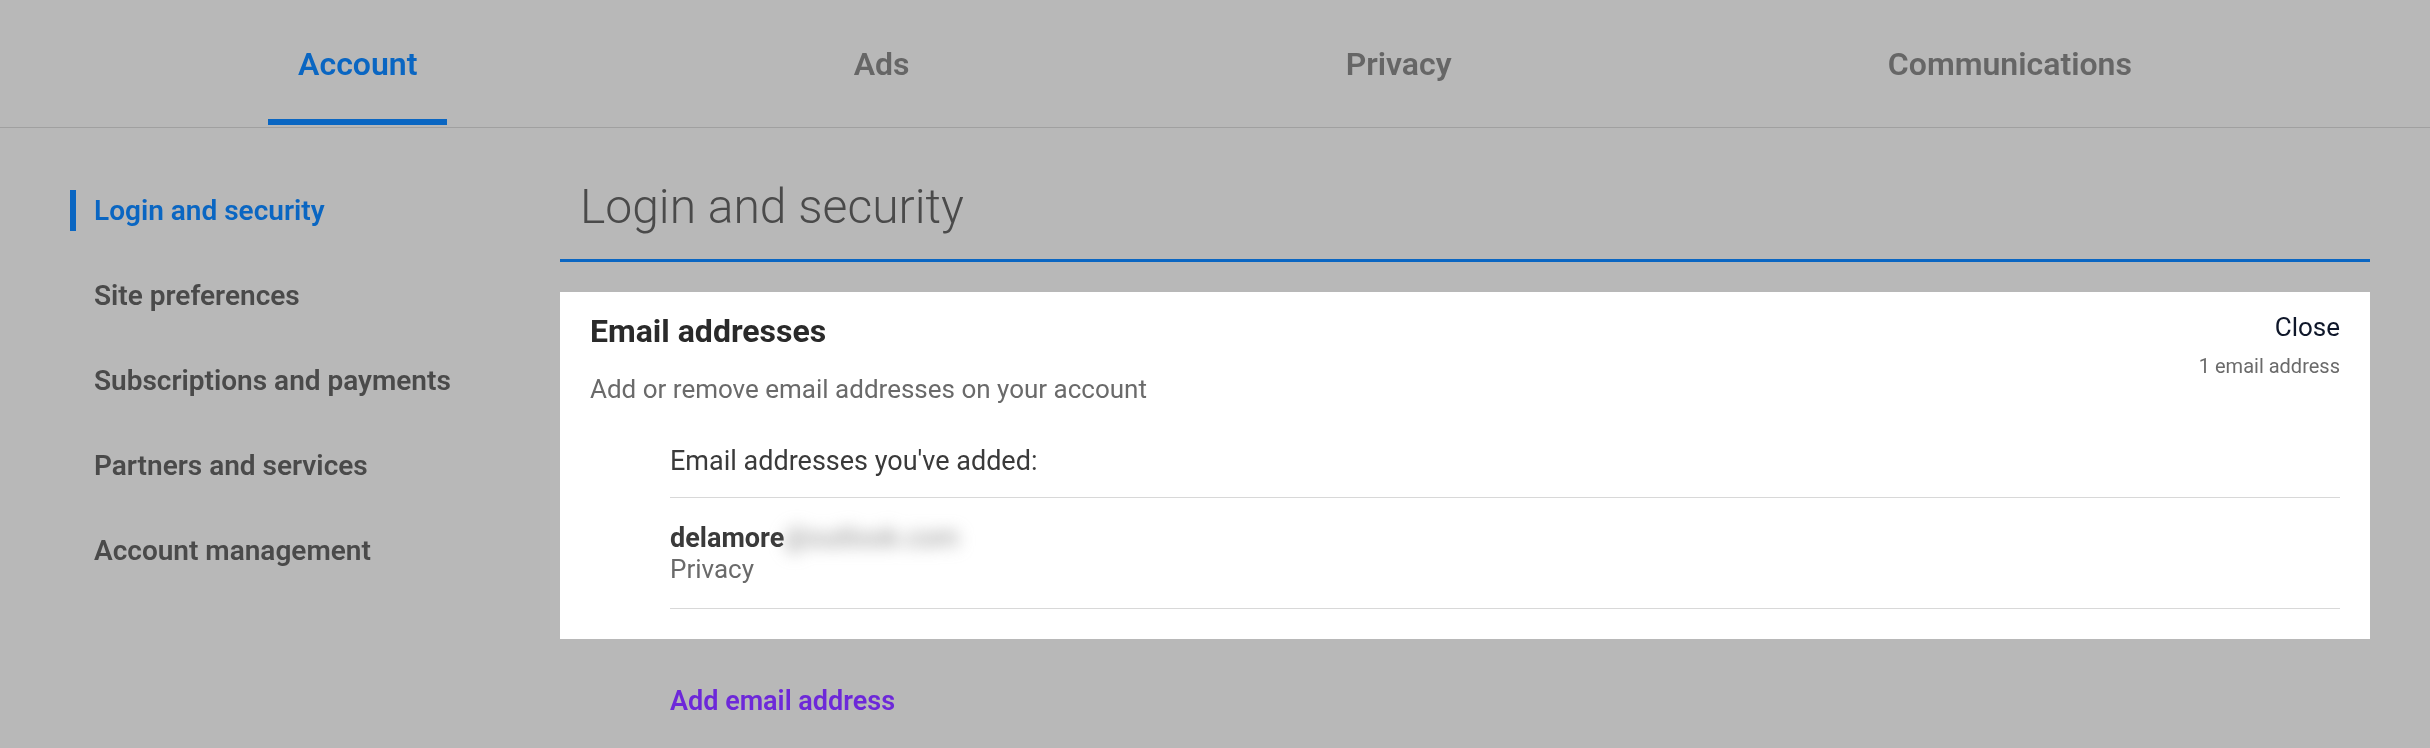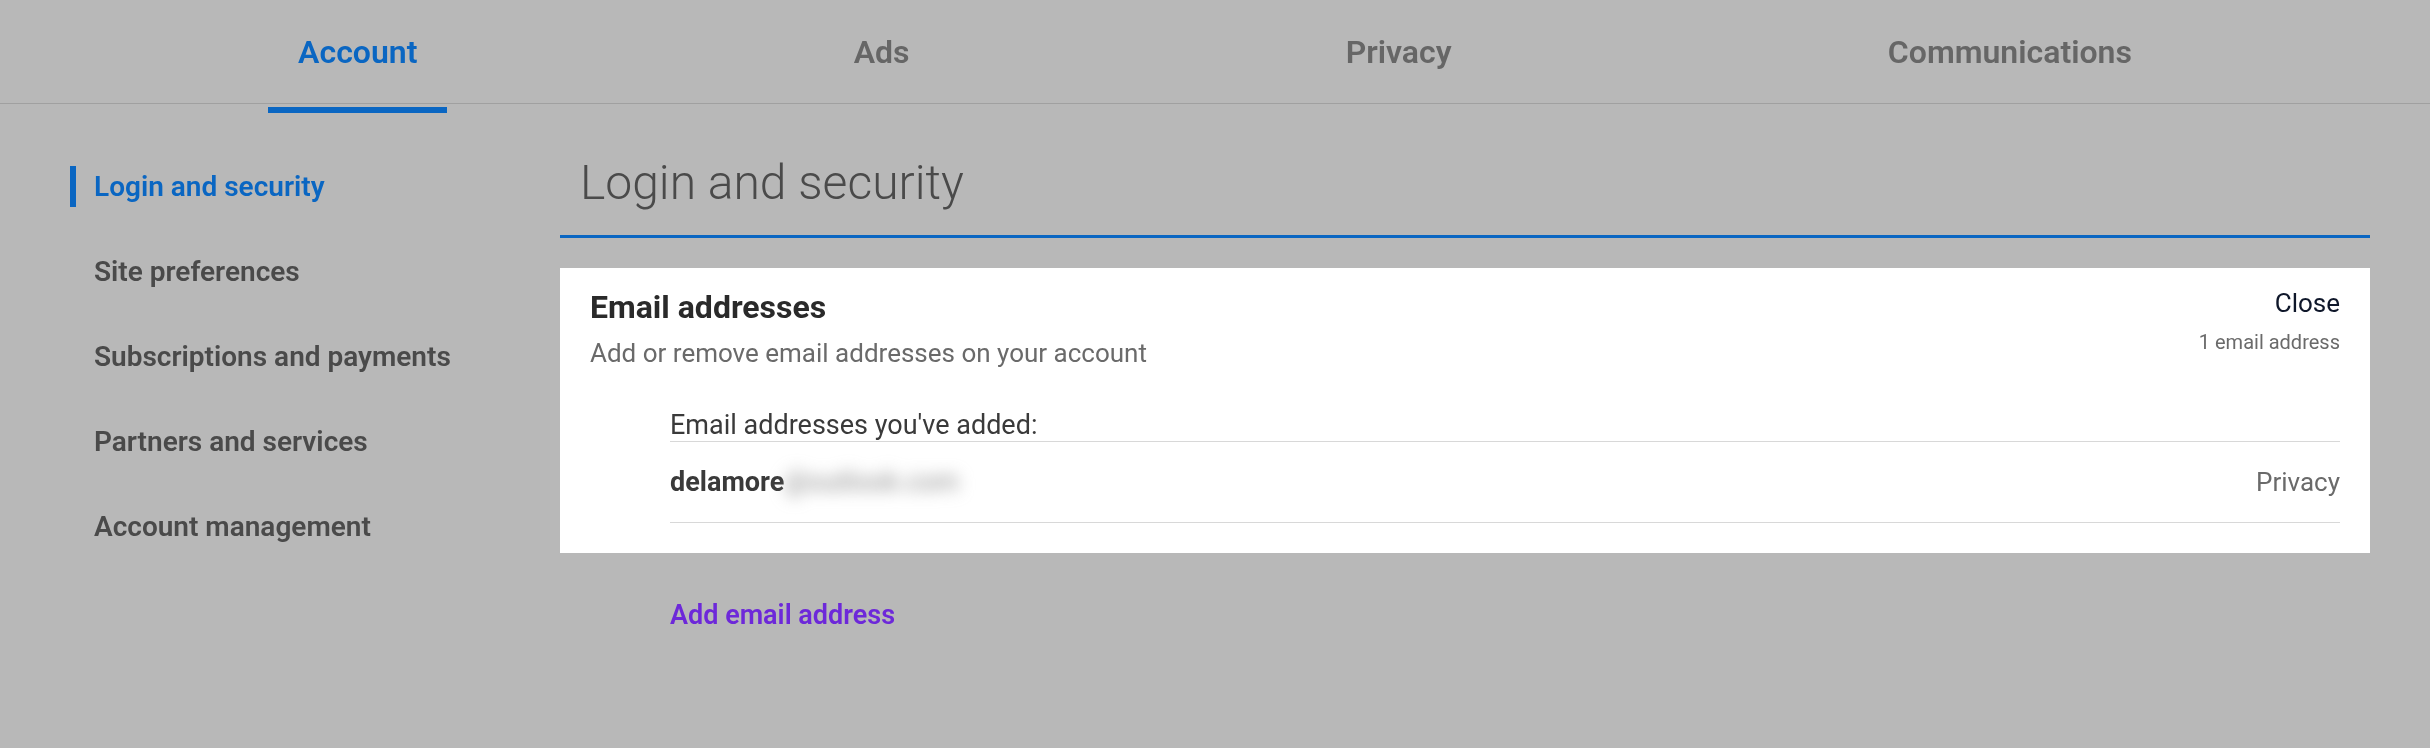--- a/index.html
+++ b/index.html
@@ -12,21 +12,21 @@
       background-color: #b8b8b8;
       width: 2430px;
       height: 748px;
       position: relative;
     }
     .top-tabs {
       display: flex;
       justify-content: space-around;
       align-items: center;
       padding: 0 80px;
-      height: 104px;
+      height: 128px;
       border-bottom: 1px solid #a0a0a0;
     }
     .tab {
       font-size: 32px;
       font-weight: 600;
       color: #666666;
       padding: 40px 30px;
       cursor: pointer;
       position: relative;
     }
@@ -93,21 +93,21 @@
       justify-content: space-between;
       align-items: flex-start;
     }
     .panel-title-group {
       flex: 1;
     }
     .panel-title {
       font-size: 32px;
       font-weight: 700;
       color: #2a2a2a;
-      margin-bottom: 12px;
+      margin-bottom: 24px;
     }
     .panel-subtitle {
       font-size: 26px;
       font-weight: 400;
       color: #6a6a6a;
       margin-bottom: 41px;
     }
     .panel-right {
       text-align: right;
     }
@@ -121,31 +121,32 @@
     .count-text {
       font-size: 20px;
       color: #6a6a6a;
     }
     .email-section {
       padding-left: 80px;
     }
     .email-list-title {
       font-size: 27px;
       color: #3a3a3a;
+      margin-bottom: 20px;
     }
     .divider {
       border: none;
       border-top: 1px solid #d8d8d8;
       margin: 0;
     }
     .email-row {
       display: flex;
       justify-content: space-between;
-      align-items: center;
       padding: 24px 0;
+      flex-direction: column;
     }
     .email-address {
       font-size: 27px;
       font-weight: 700;
       color: #3a3a3a;
     }
     .email-blurred {
       filter: blur(8px);
       font-weight: 400;
       color: #888;

